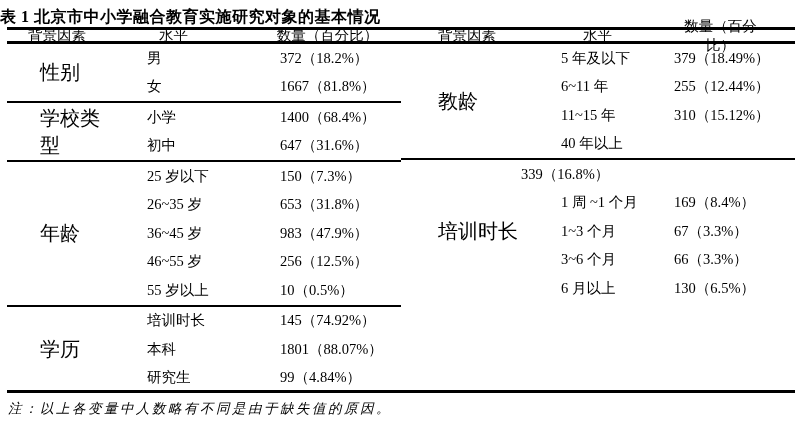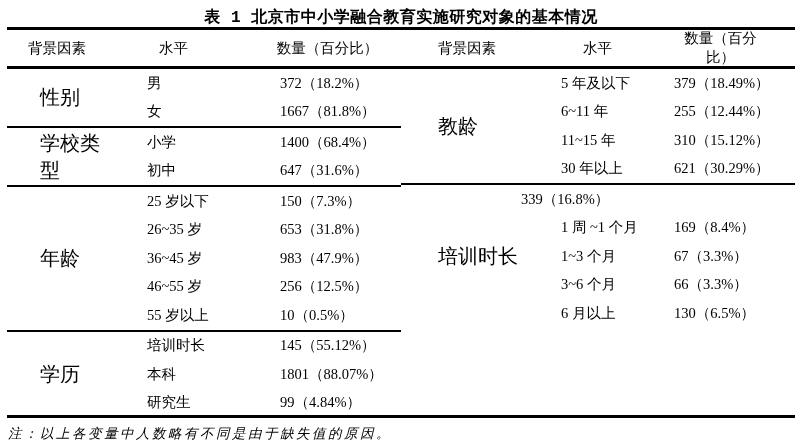--- a/index.html
+++ b/index.html
@@ -5,30 +5,29 @@
   * { margin: 0; padding: 0; box-sizing: border-box; }
   html, body { width: 802px; height: 446px; }
   body {
     background: #ffffff;
     color: #000000;
     font-family: "Liberation Serif", "DejaVu Serif", serif;
     position: relative;
     overflow: hidden;
   }
   .title {
-    text-align: center;
-    font-family: Liberation Mono, monospace;
+    font-family: Liberation Serif, serif;
     font-weight: 700;
     font-size: 16px;
     letter-spacing: 0.5px;
     padding-top: 7px;
     height: 27px;
   }
   .table { margin: 0 7px; border-top: 3px solid #000; }
-  .thead { display: flex; border-bottom: 3px solid #000; height: 39px; }
+  .thead { display: flex; border-bottom: 3px solid #000; height: 14px; }
   .half-head { width: 394px; display: flex; align-items: center; height: 100%; }
   .h { text-align: center; font-size: 14.5px; }
   
   .left .c1 { width: 100px; }
   .left .c2 { width: 133px; }
   .left .c3 { flex: 1; }
   .left .h.c3 { padding-left: 14px; }
   
   .right .c1 { width: 120px; text-align: center; }
   .right .c2 { width: 153px; }
@@ -128,21 +127,21 @@
                 <div class="c2">55 岁以上</div>
                 <div class="c3">10（0.5%）</div>
               </div>
             </div>
           </div>
           <div class="section">
             <div class="factor c1">学历</div>
             <div class="rows">
               <div class="row">
                 <div class="c2">培训时长</div>
-                <div class="c3">145（55.12%）</div>
+                <div class="c3">145（74.92%）</div>
               </div>
               <div class="row">
                 <div class="c2">本科</div>
                 <div class="c3">1801（88.07%）</div>
               </div>
               <div class="row">
                 <div class="c2">研究生</div>
                 <div class="c3">99（4.84%）</div>
               </div>
             </div>
@@ -158,22 +157,21 @@
               </div>
               <div class="row">
                 <div class="c2">6~11 年</div>
                 <div class="c3">255（12.44%）</div>
               </div>
               <div class="row">
                 <div class="c2">11~15 年</div>
                 <div class="c3">310（15.12%）</div>
               </div>
               <div class="row">
-                <div class="c2">30 年以上</div>
-                <div class="c3">621（30.29%）</div>
+                <div class="c2">40 年以上</div>
               </div>
             </div>
           </div>
           <div class="section">
             <div class="factor c1">培训时长</div>
             <div class="rows">
               <div class="row">
                 <div class="c3">339（16.8%）</div>
               </div>
               <div class="row">

